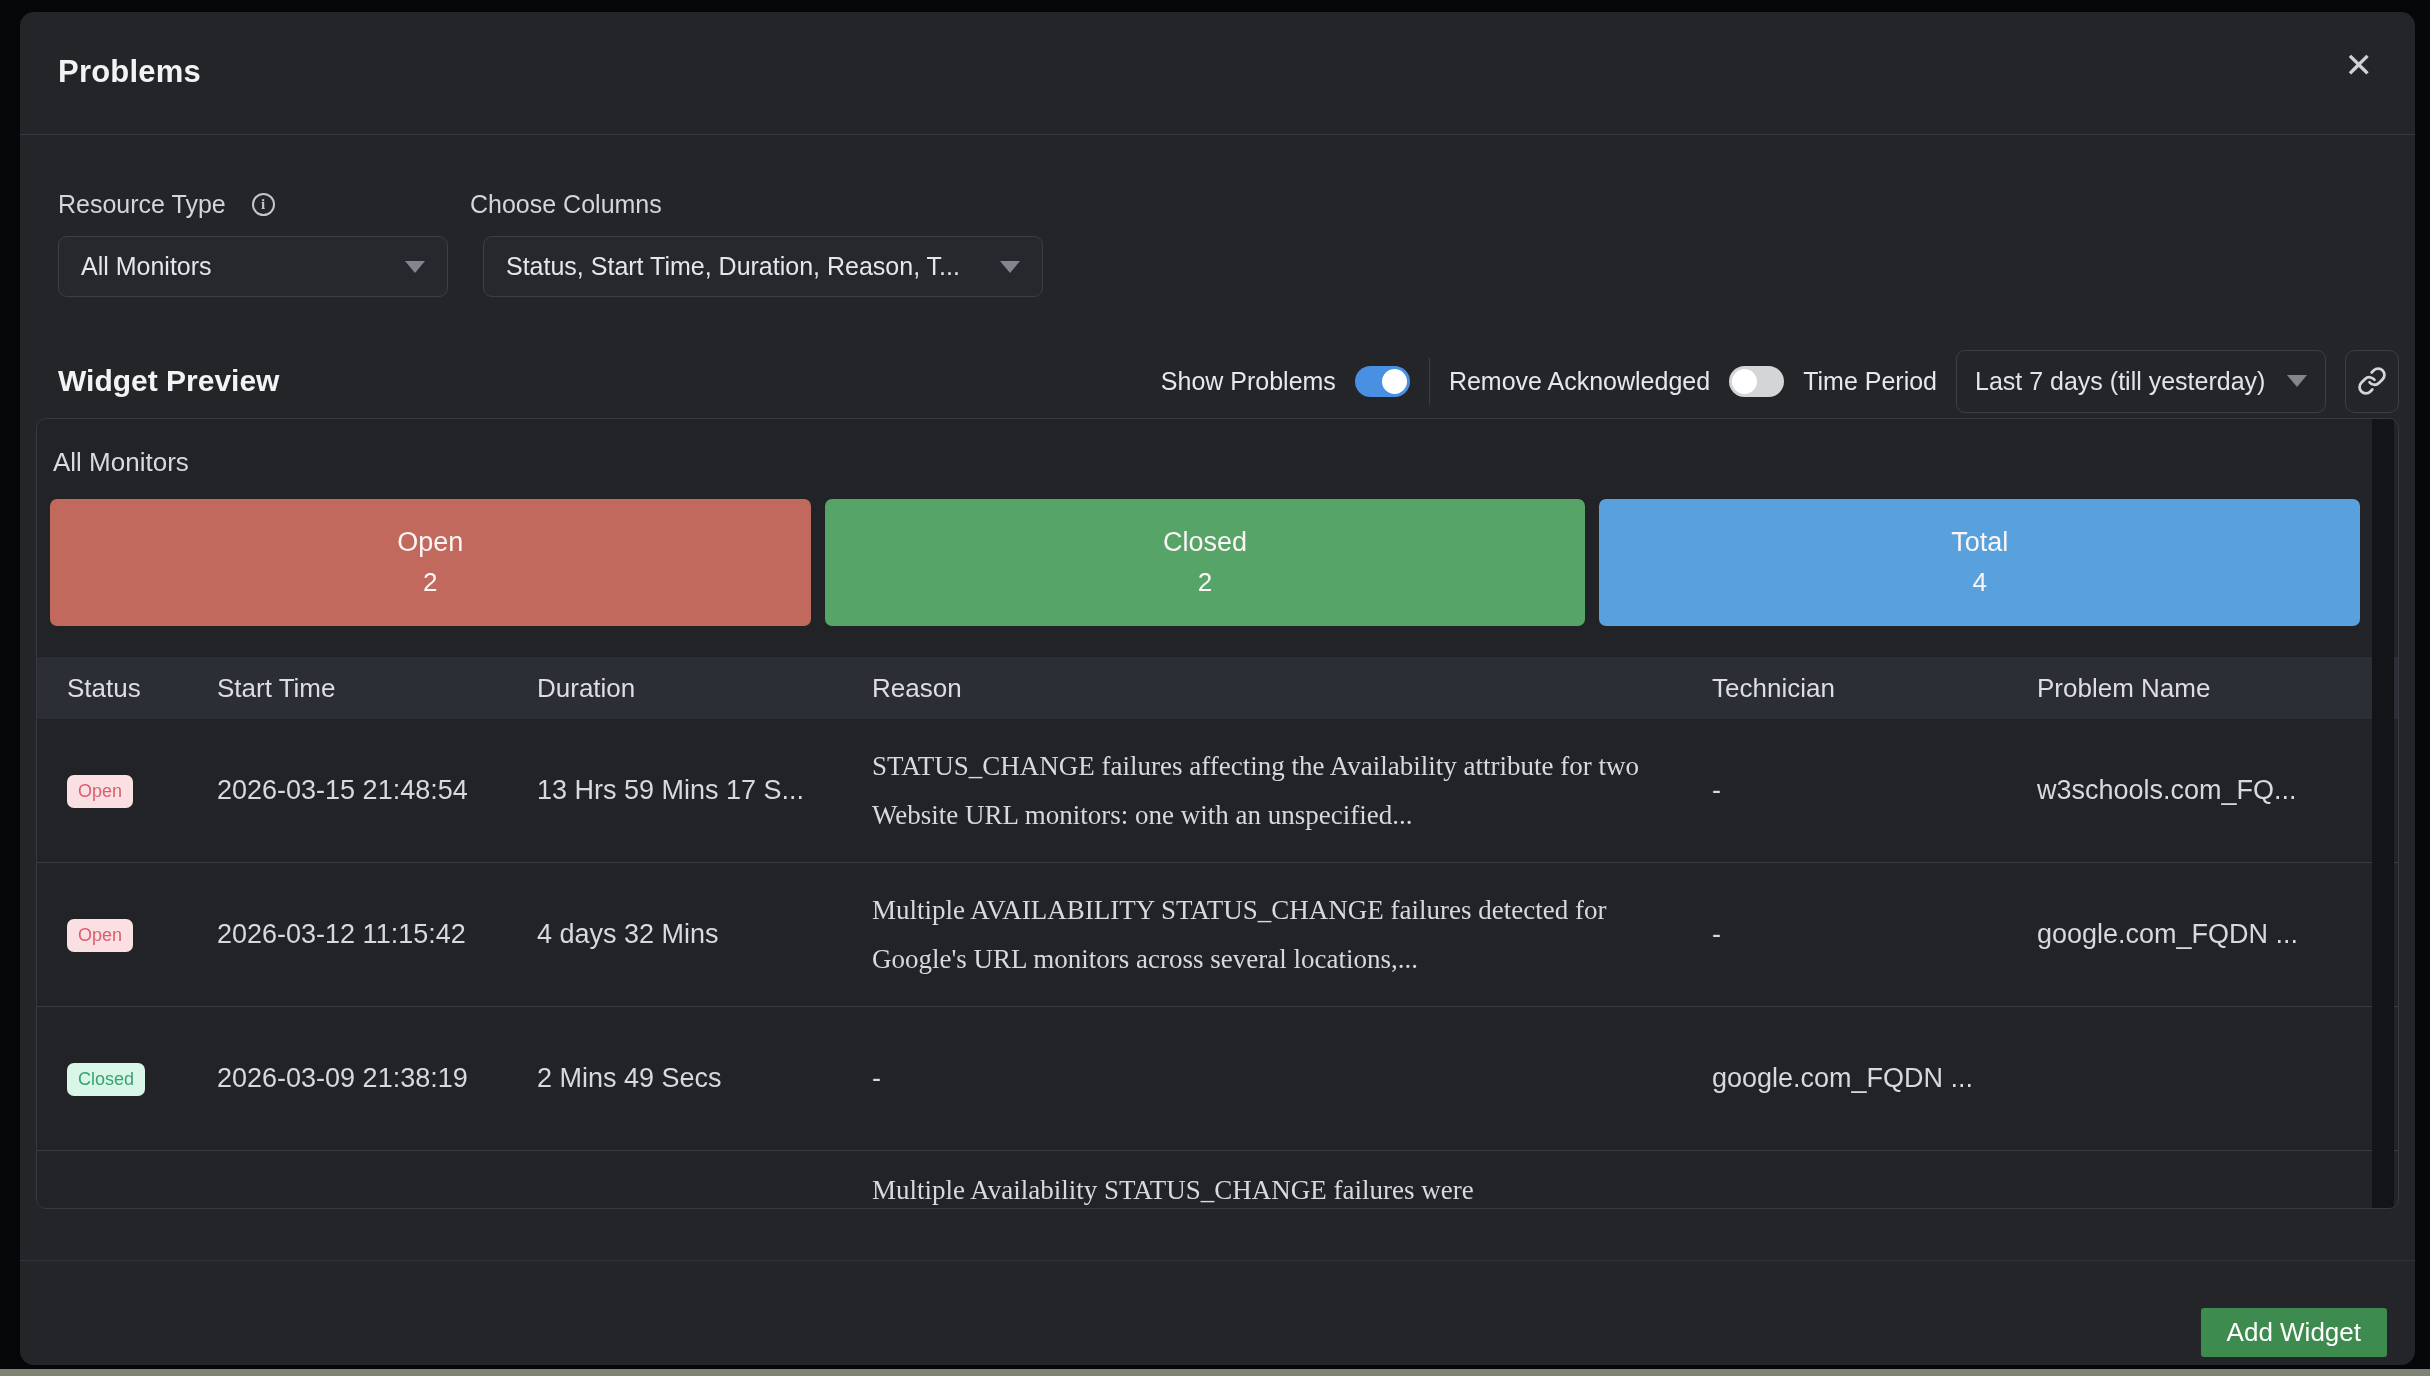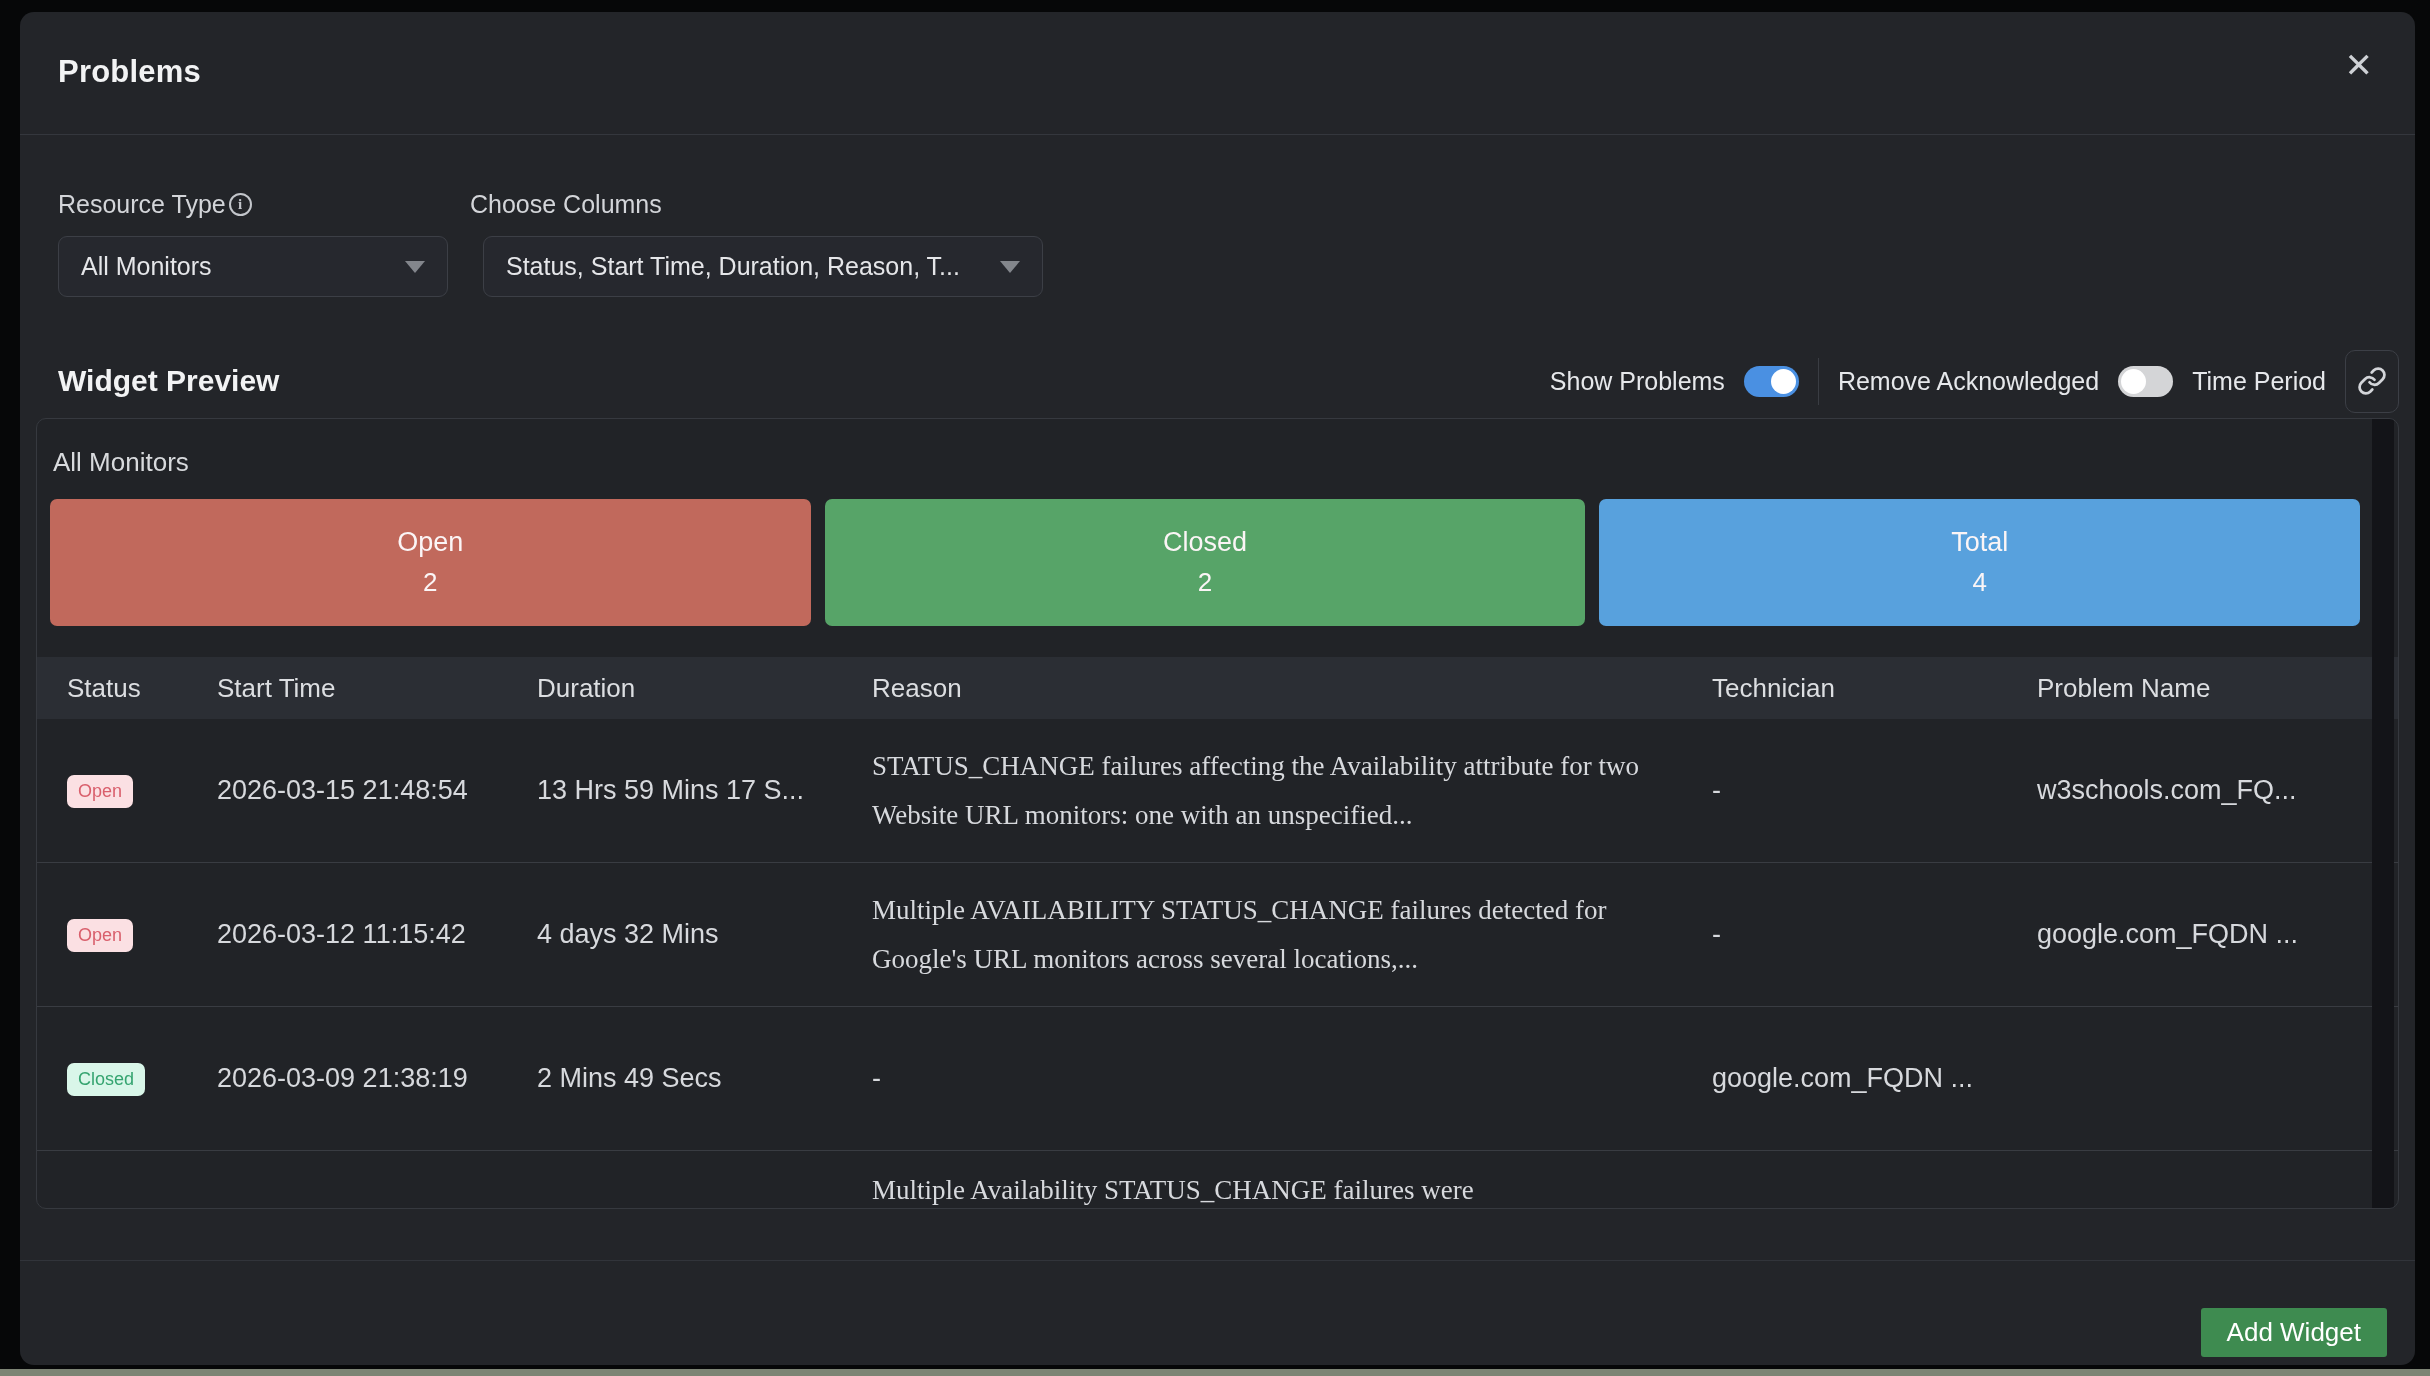--- a/index.html
+++ b/index.html
@@ -17,21 +17,21 @@
     position:absolute; left:20px; top:12px; width:2395px; height:1353px;
     background:#232529; border-radius:14px;
   }
 
   
   .modal-header { position:absolute; top:0; left:0; right:0; height:123px; border-bottom:1px solid #34373d; }
   .modal-title { position:absolute; left:38px; top:42px; font-size:31px; font-weight:600; color:#f2f3f4; letter-spacing:.2px; }
   .close-btn { position:absolute; right:42px; top:36px; font-size:34px; color:#ced1d5; cursor:pointer; line-height:1; background:none; border:none; font-family:inherit; }
 
   
-  .filter-label { position:absolute; top:178px; font-size:25px; color:#d3d5d9; display:flex; align-items:center; gap:3px; }
+  .filter-label { position:absolute; top:178px; font-size:25px; color:#d3d5d9; display:flex; align-items:center; gap:26px; }
   .label-resource { left:38px; }
   .label-columns { left:450px; }
   .info-icon {
     width:23px; height:23px; border:2px solid #c3c6cb; border-radius:50%;
     display:inline-flex; align-items:center; justify-content:center;
     font-size:15px; color:#c3c6cb; font-weight:bold; font-family:"Liberation Serif", serif;
   }
   .dd {
     position:absolute; top:224px; height:61px;
     background:#26282e; border:1px solid #3c3f46; border-radius:9px;
@@ -134,20 +134,24 @@
     <span class="ctrl-label">Show Problems</span>
     <span class="toggle on" style="background: rgb(74, 144, 226);">
         <span class="knob"></span>
       </span>
     <span class="vdiv"></span>
     <span class="ctrl-label">Remove Acknowledged</span>
     <span class="toggle off" style="background: rgb(212, 213, 215);">
         <span class="knob"></span>
       </span>
     <span class="ctrl-label">Time Period</span>
+    <span class="tp-dd">
+      <span class="dd-value">Last 7 days (till yesterday)</span>
+      <span class="chevron"></span>
+    </span>
     <button class="link-btn">
       <svg width="30" height="30" viewBox="0 0 24 24" fill="none" stroke="#d3d5d9" stroke-width="2.2" stroke-linecap="round" stroke-linejoin="round">
         <path d="M10 13a5 5 0 0 0 7.54.54l3-3a5 5 0 0 0-7.07-7.07l-1.72 1.71"></path>
         <path d="M14 11a5 5 0 0 0-7.54-.54l-3 3a5 5 0 0 0 7.07 7.07l1.71-1.71"></path>
       </svg>
     </button>
   </div>
 
   <div class="panel">
     <div class="panel-title">All Monitors</div>

